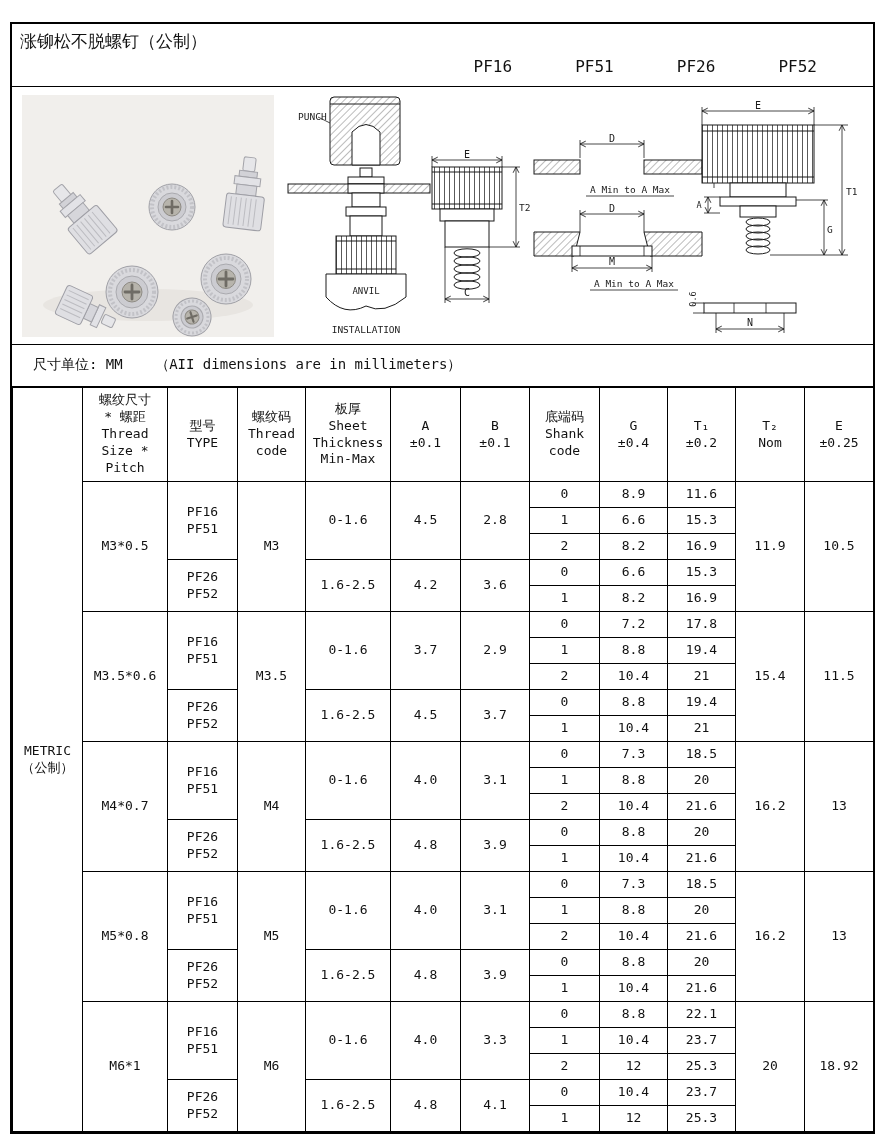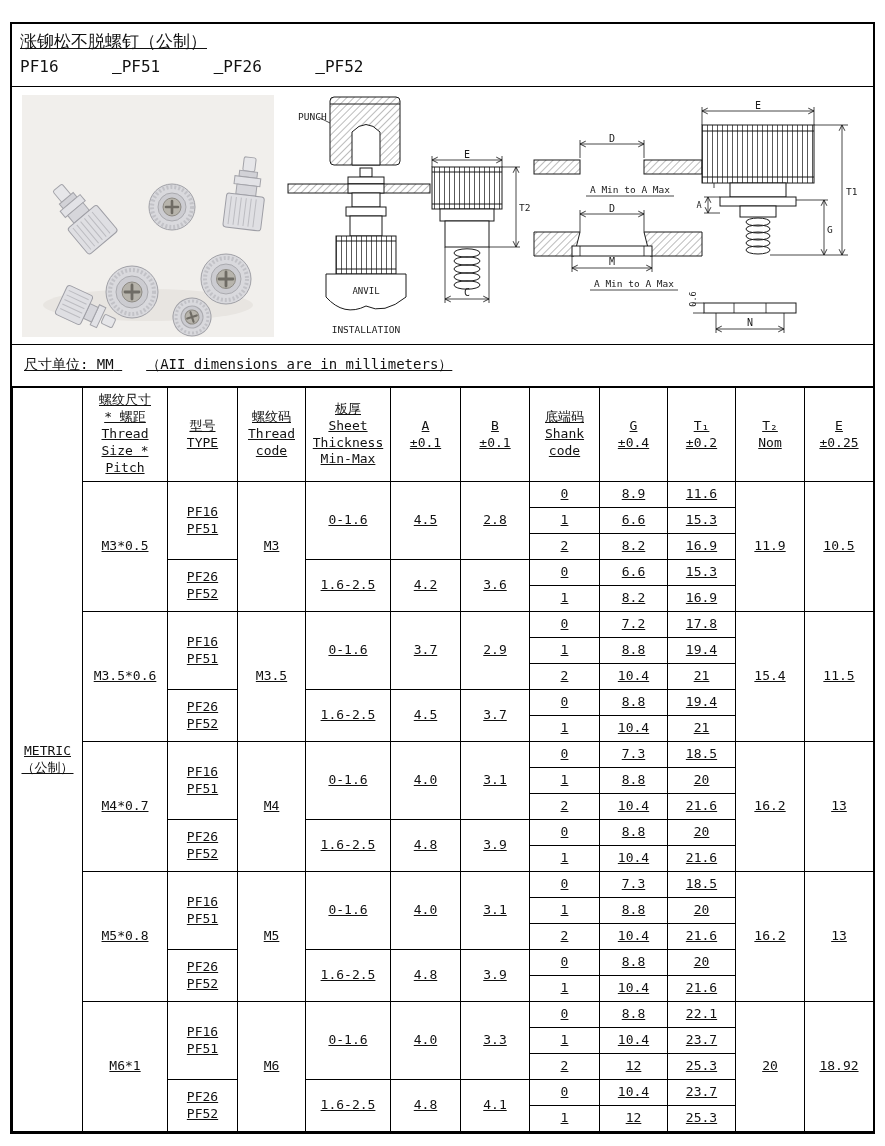--- a/index.html
+++ b/index.html
@@ -9,40 +9,39 @@
     background: #ffffff;
     color: #111;
     font-family: "DejaVu Sans Mono", "DejaVu Sans", monospace;
   }
   .document {
     position: absolute;
     left: 10px; top: 22px;
     width: 865px;
     border: 2px solid #000;
     background: #fff;
-    text-decoration: underline;
   }
   .title-block {
     border-bottom: 1px solid #000;
     padding: 5px 8px 7px 8px;
   }
   .doc-title { font-size: 17px; line-height: 25px; }
-  .model-row { font-size: 16px; line-height: 25px; }
+  .model-row { font-size: 16px; line-height: 25px; text-align: right; }
   .model-row span { display: inline-block; min-width: 44px; margin-right: 48px; }
   .image-block {
     height: 258px;
     border-bottom: 1px solid #000;
     position: relative;
     overflow: hidden;
   }
   .image-block svg { display: block; }
   .units-block {
     height: 42px;
     border-bottom: 1px solid #000;
-    padding: 11px 4px 0 12px;
+    padding: 11px 4px 0 21px;
     font-size: 14px;
     white-space: nowrap;
   }
   .units-block .note { margin-left: 24px; }
   table.spec {
     border-collapse: collapse;
     table-layout: fixed;
     width: 100%;
   }
   .spec th, .spec td {

